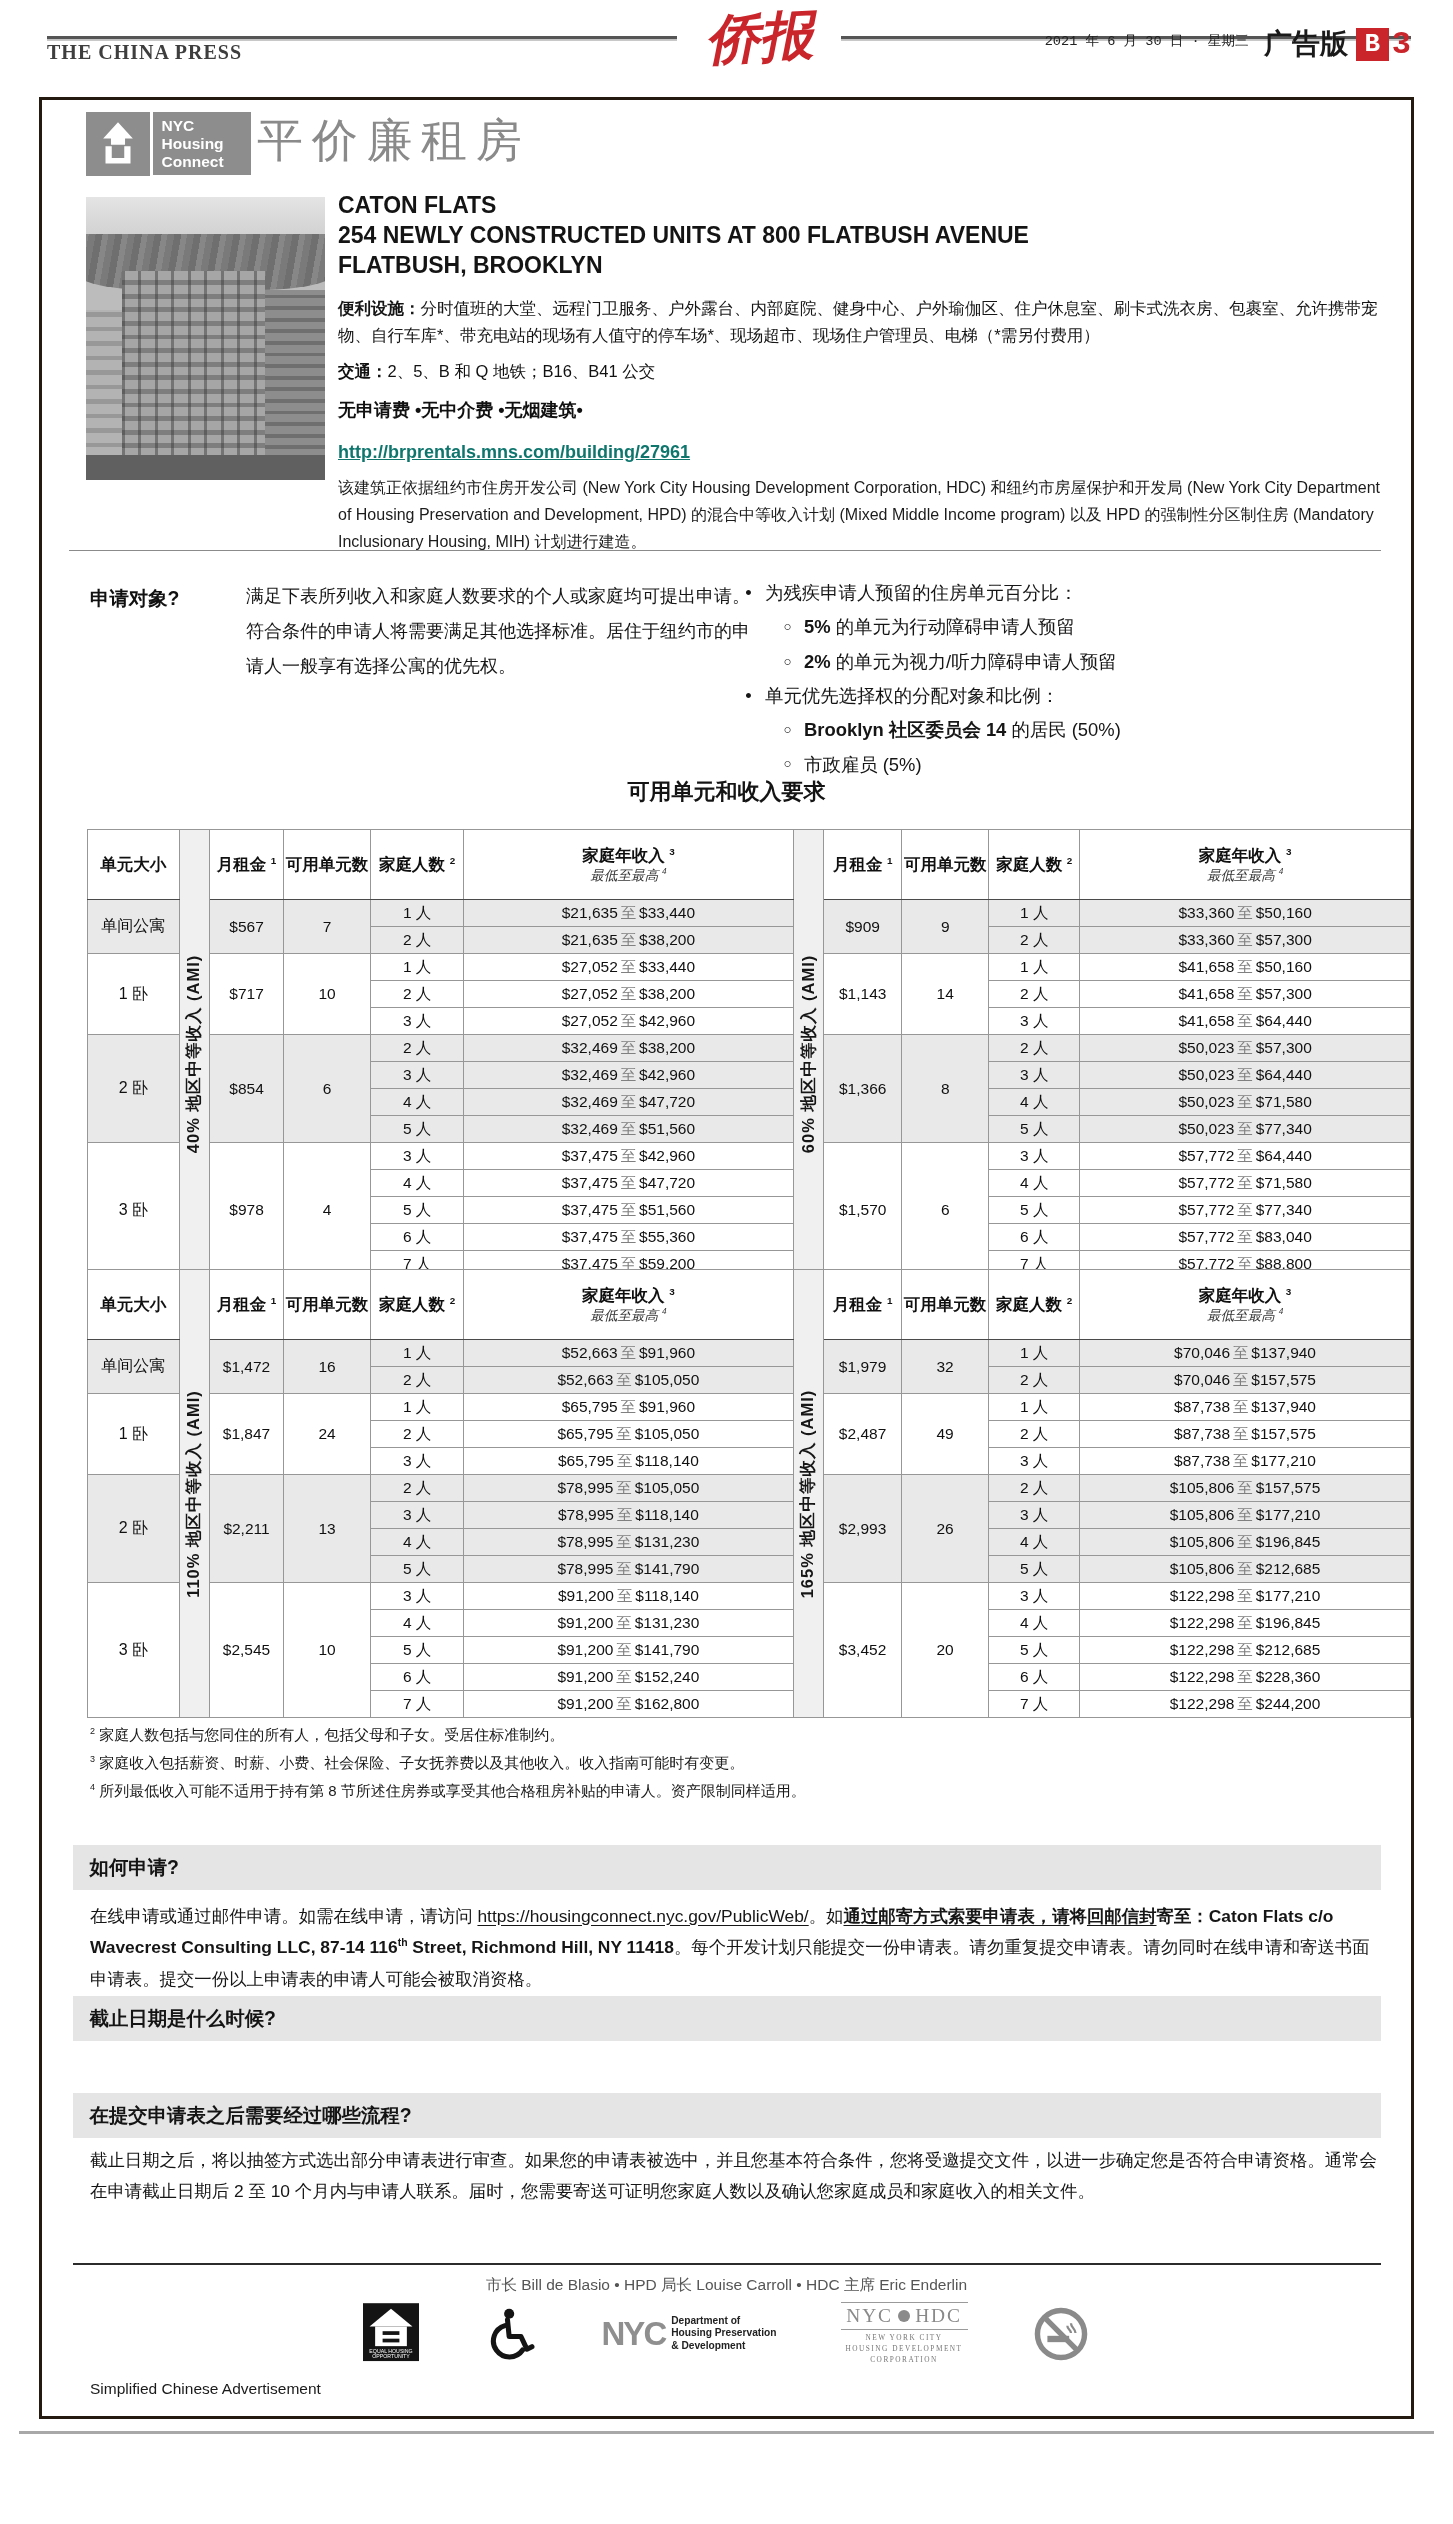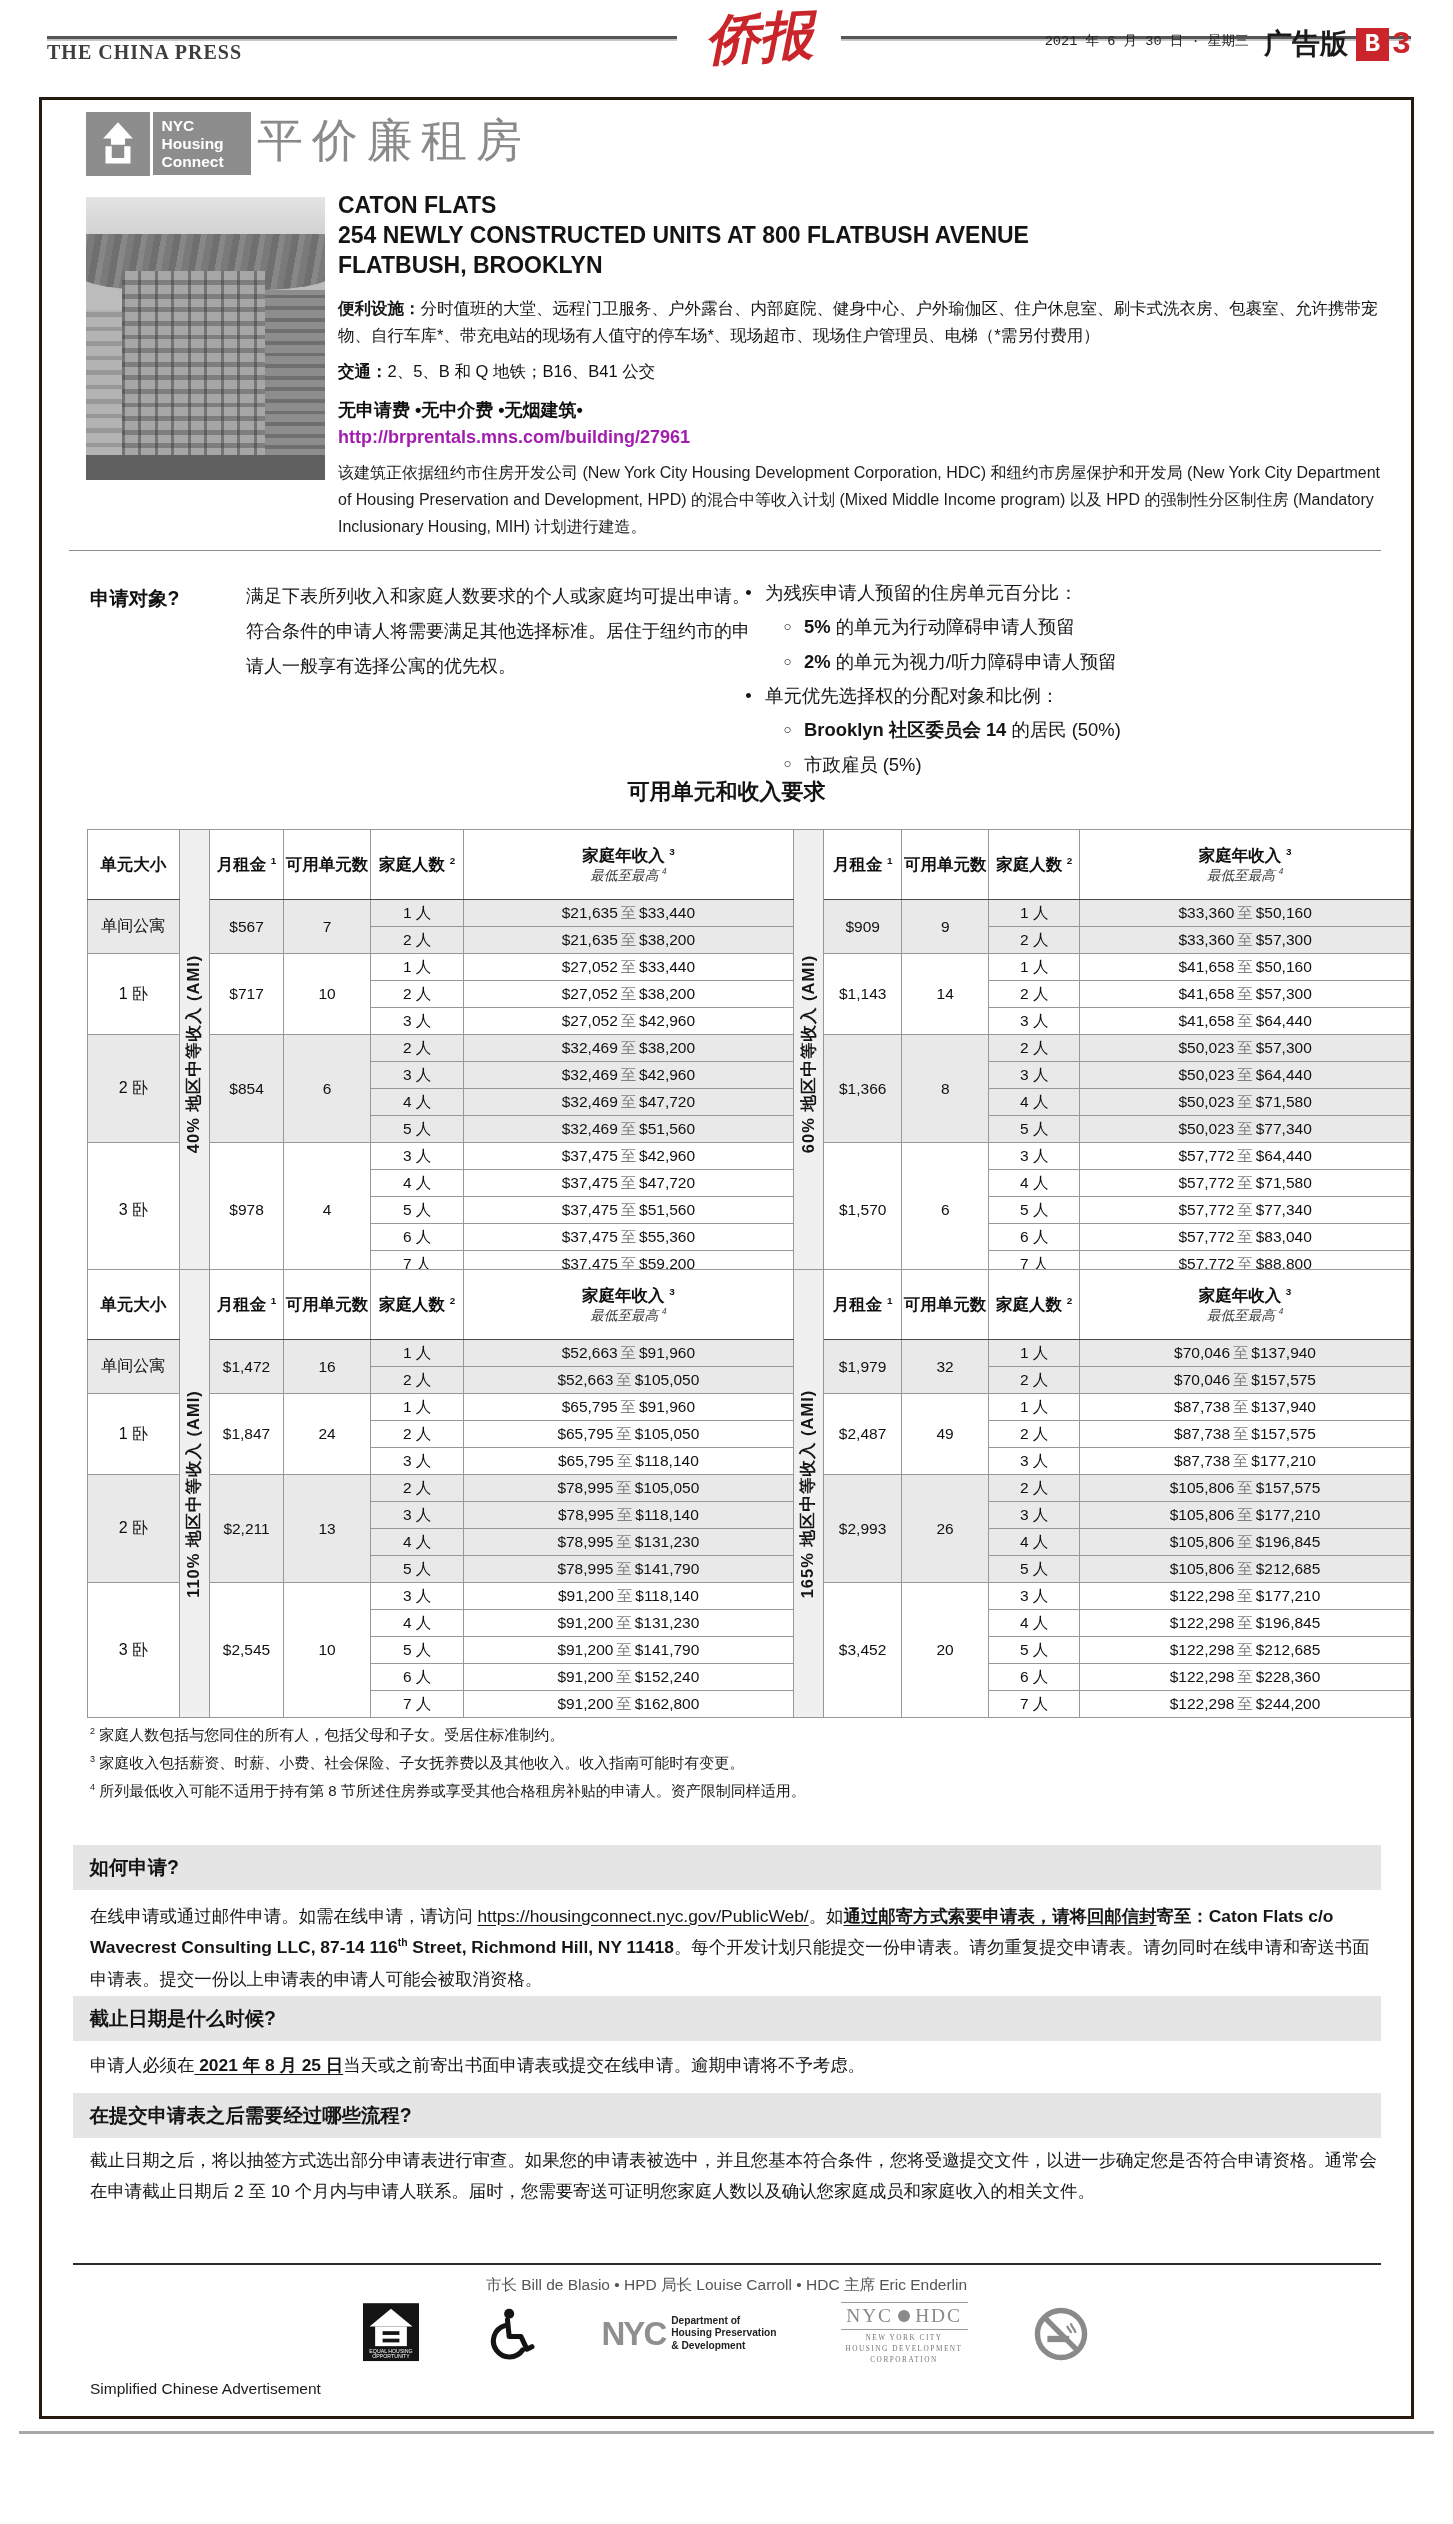--- a/index.html
+++ b/index.html
@@ -37,21 +37,21 @@
   .ph-tower{position:absolute;left:15%;top:26%;width:60%;height:66%;background:repeating-linear-gradient(90deg,rgba(55,55,55,.45) 0 2.9px,transparent 2.9px 16.5px),repeating-linear-gradient(0deg,#a6a6a6 0 8.7px,#7e7e7e 8.7px 13.6px);}
   .ph-wing{position:absolute;left:75%;top:33%;width:26%;height:59%;background:repeating-linear-gradient(0deg,#8d8d8d 0 7.8px,#6f6f6f 7.8px 11.6px);}
   .ph-left{position:absolute;left:0;top:40%;width:15%;height:52%;background:repeating-linear-gradient(0deg,#b3b3b3 0 9.7px,#989898 9.7px 14.5px);}
   .ph-base{position:absolute;bottom:0;left:0;right:0;height:9%;background:#606060;}
 
   .project{position:absolute;left:296px;top:91px;width:1047px;}
   .pr-name{font-weight:bold;font-size:23px;line-height:1.3;color:#141414;}
   .pr-amen{margin-top:14.5px;font-size:16.5px;line-height:1.62;color:#161616;}
   .pr-transit{margin-top:12.6px;font-size:16.5px;}
   .pr-nofee{margin-top:14.5px;font-weight:bold;font-size:18px;}
-  .pr-url{display:inline-block;margin-top:5px;font-weight:bold;font-size:18px;color:#a21caf;cursor:pointer;}
+  .pr-url{display:inline-block;margin-top:20px;font-weight:bold;font-size:18px;text-decoration:underline;color:#0f766e;cursor:pointer;}
   .pr-legal{margin-top:12.6px;font-size:16px;line-height:1.68;color:#1c1c1c;}
 
   .divider1{position:absolute;left:27px;top:450px;width:1312px;border-top:1.9px solid #8b8b8b;}
 
   
   .who-label{position:absolute;left:48px;top:485px;font-size:19.4px;font-weight:bold;}
   .who-text{position:absolute;left:204px;top:479px;width:504px;font-size:18px;line-height:1.95;color:#161616;}
   .who-bullets{position:absolute;left:690px;top:479px;width:671px;font-size:18.4px;color:#161616;}
   .bl{display:flex;line-height:1.55;margin-bottom:5.8px;}
   .bl .mark{width:33px;text-align:center;flex:none;font-size:18.4px;}
@@ -482,21 +482,20 @@
     <div class="footnotes">
       <div><sup>2</sup><span> 家庭人数包括与您同住的所有人，包括父母和子女。受居住标准制约。</span></div>
       <div><sup>3</sup><span> 家庭收入包括薪资、时薪、小费、社会保险、子女抚养费以及其他收入。收入指南可能时有变更。</span></div>
       <div><sup>4</sup><span> 所列最低收入可能不适用于持有第 8 节所述住房券或享受其他合格租房补贴的申请人。资产限制同样适用。</span></div>
     </div>
 
     <div class="qbar qbar1">如何申请?</div>
     <div class="ans ans1"><span>在线申请或通过邮件申请。如需在线申请，请访问 </span><span class="u">https://housingconnect.nyc.gov/PublicWeb/</span><span>。如</span><span class="b u">通过邮寄方式索要申请表，请</span><span class="b">将</span><span class="b u">回邮信封</span><span class="b">寄至：</span><span class="b">Caton Flats c/o Wavecrest Consulting LLC, 87-14 116</span><sup class="b">th</sup><span class="b"> Street, Richmond Hill, NY 11418</span><span>。每个开发计划只能提交一份申请表。请勿重复提交申请表。请勿同时在线申请和寄送书面申请表。提交一份以上申请表的申请人可能会被取消资格。</span></div>
 
     <div class="qbar qbar2">截止日期是什么时候?</div>
-    <div class="ans ans2"><span>申请人必须在</span><span class="b u"> 2021 年 8 月 25 日</span><span>当天或之前寄出书面申请表或提交在线申请。逾期申请将不予考虑。</span></div>
 
     <div class="qbar qbar3">在提交申请表之后需要经过哪些流程?</div>
     <div class="ans ans3"><span>截止日期之后，将以抽签方式选出部分申请表进行审查。如果您的申请表被选中，并且您基本符合条件，您将受邀提交文件，以进一步确定您是否符合申请资格。通常会在申请截止日期后 2 至 10 个月内与申请人联系。届时，您需要寄送可证明您家庭人数以及确认您家庭成员和家庭收入的相关文件。</span></div>
 
     <div class="divider2"></div>
     <div class="officials">市长  Bill de Blasio • HPD 局长  Louise Carroll • HDC 主席  Eric Enderlin</div>
 
     <div class="logos">
       <div class="logo-item">
         <svg viewBox="0 0 60 66" width="56" height="62" aria-hidden="true">

